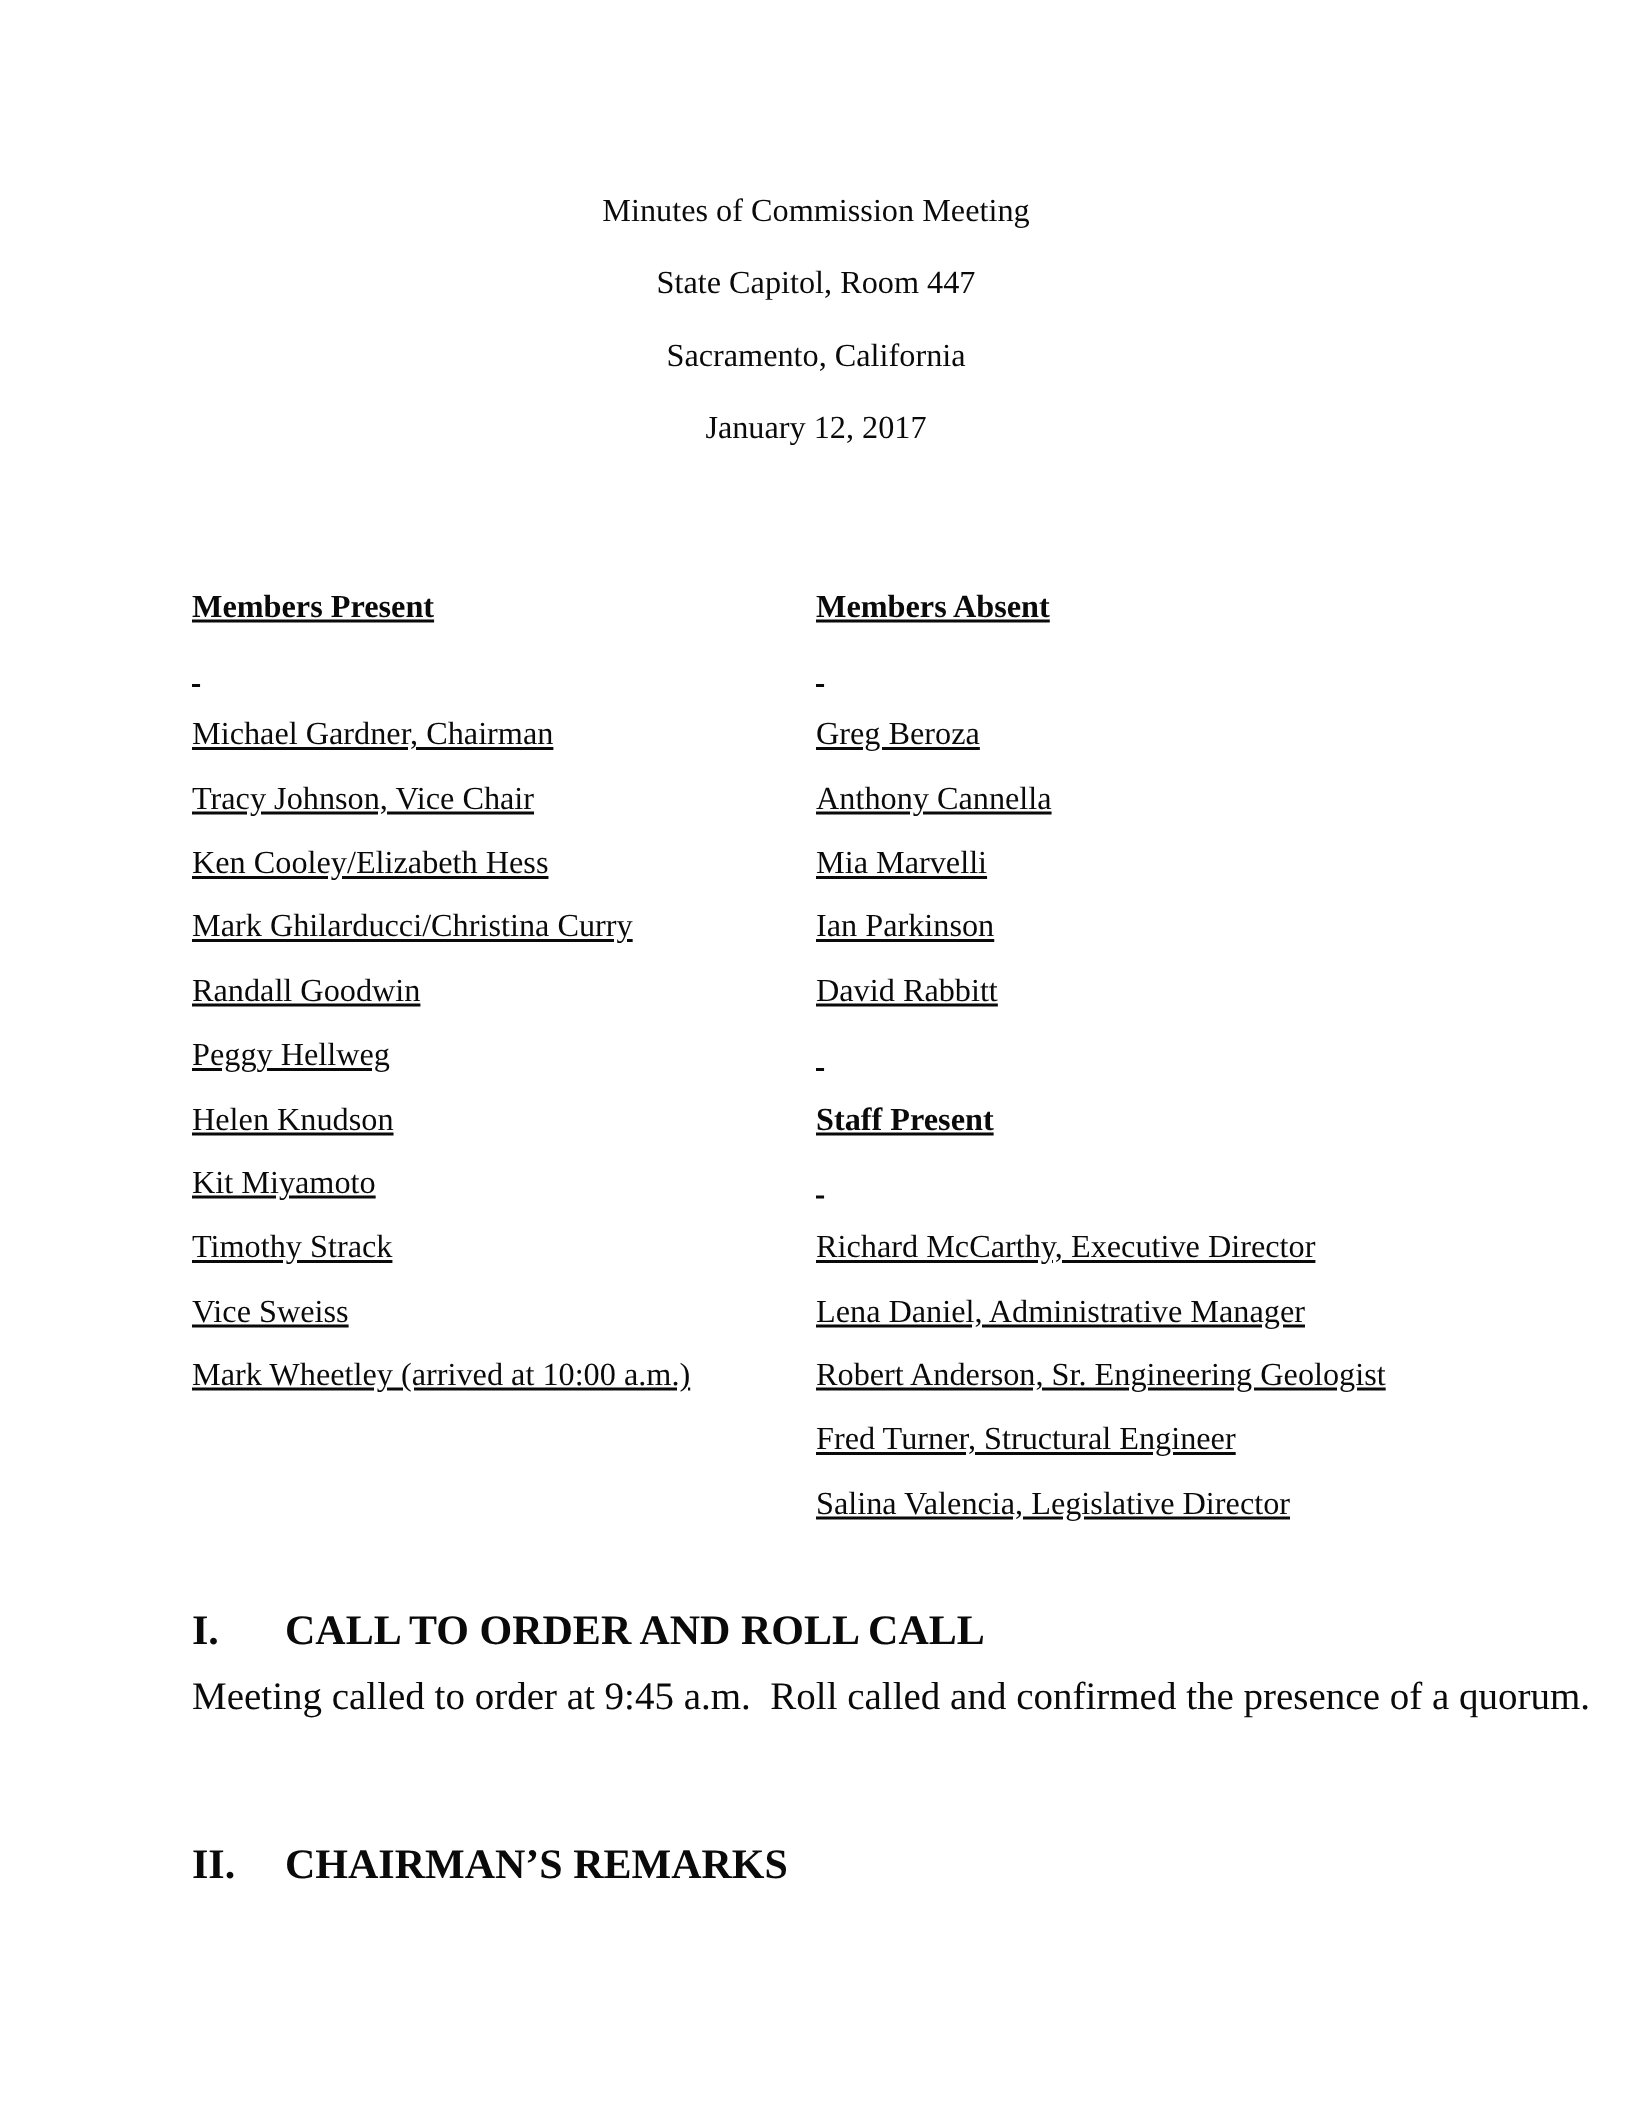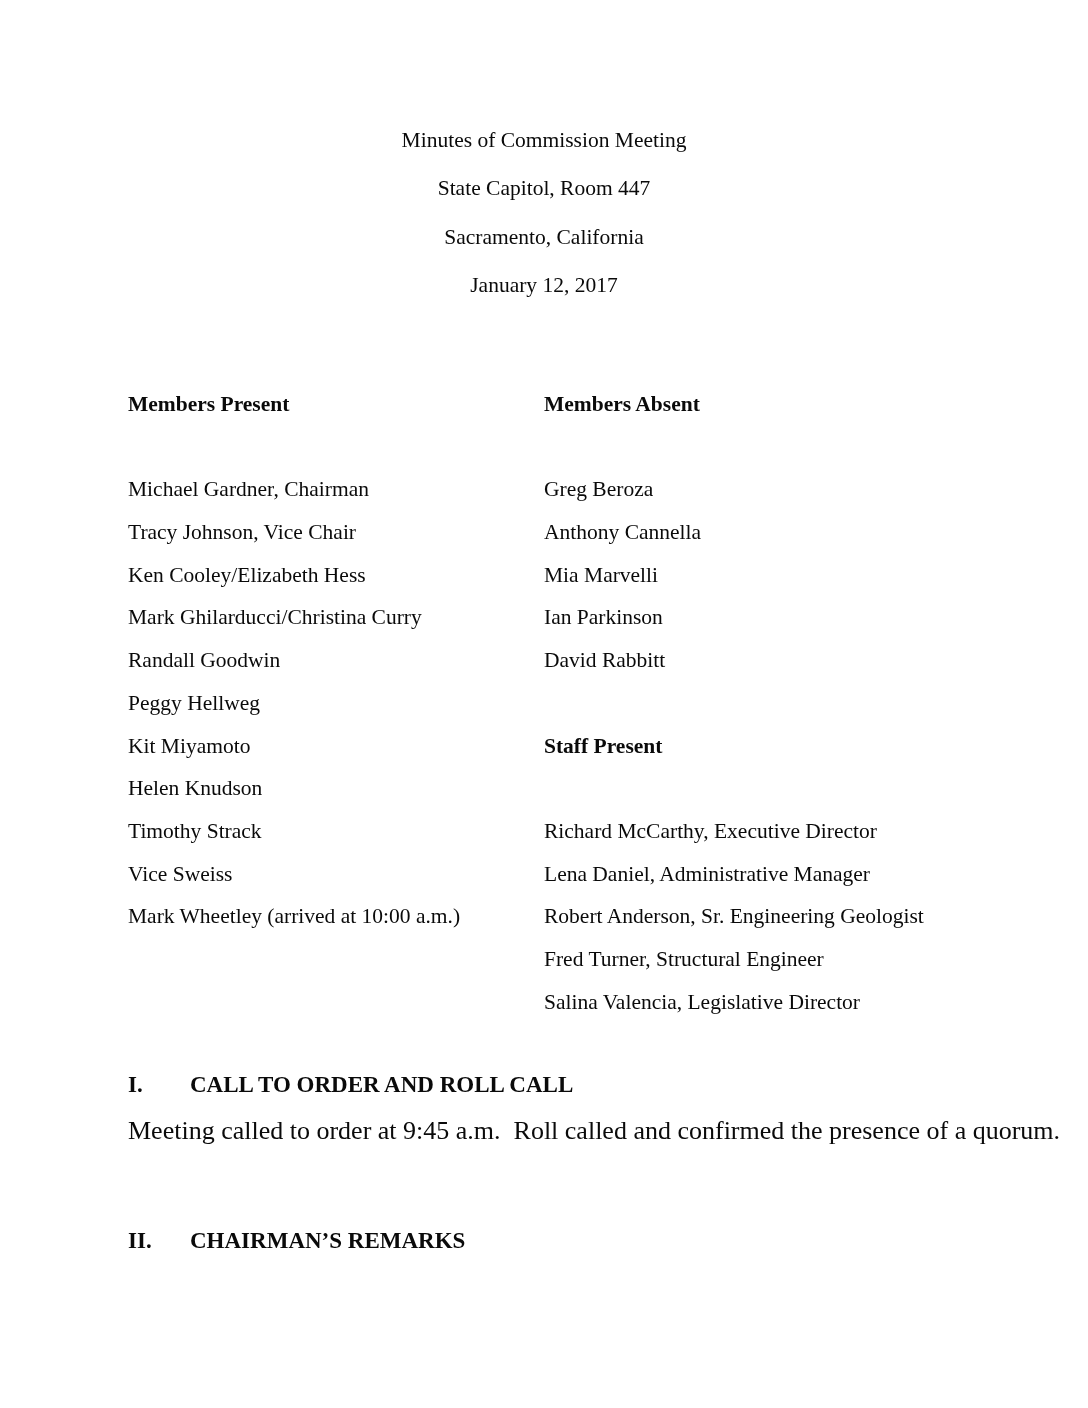--- a/index.html
+++ b/index.html
@@ -35,26 +35,27 @@
     position: absolute;
     top: 0;
   }
   .col.left  { left: 0;     width: 410px; }
   .col.right { left: 416px; width: 500px; }
   .line {
     height: 42.7px;
     line-height: 27px;
     font-size: 21.5px;
     white-space: nowrap;
+    text-decoration: underline;
   }
   .bold { font-weight: bold; }
   .section-heading {
     position: absolute;
     left: 128px;
-    font-size: 23px;
+    font-size: 28px;
     font-weight: bold;
     white-space: nowrap;
   }
   .section-heading .numeral {
     display: inline-block;
     width: 62px;
   }
   #section-1 { top: 1072px; }
   #section-2 { top: 1228px; }
   .para {
@@ -80,22 +81,22 @@
   <div class="columns">
     <div class="col left" id="left-col">
         <div class="line bold">Members Present</div>
         <div class="line">&nbsp;</div>
         <div class="line">Michael Gardner, Chairman</div>
         <div class="line">Tracy Johnson, Vice Chair</div>
         <div class="line">Ken Cooley/Elizabeth Hess</div>
         <div class="line">Mark Ghilarducci/Christina Curry</div>
         <div class="line">Randall Goodwin</div>
         <div class="line">Peggy Hellweg</div>
+        <div class="line">Helen Knudson</div>
         <div class="line">Kit Miyamoto</div>
-        <div class="line">Helen Knudson</div>
         <div class="line">Timothy Strack</div>
         <div class="line">Vice Sweiss</div>
         <div class="line">Mark Wheetley (arrived at 10:00 a.m.)</div>
       </div>
     <div class="col right" id="right-col">
         <div class="line bold">Members Absent</div>
         <div class="line">&nbsp;</div>
         <div class="line">Greg Beroza</div>
         <div class="line">Anthony Cannella</div>
         <div class="line">Mia Marvelli</div>

